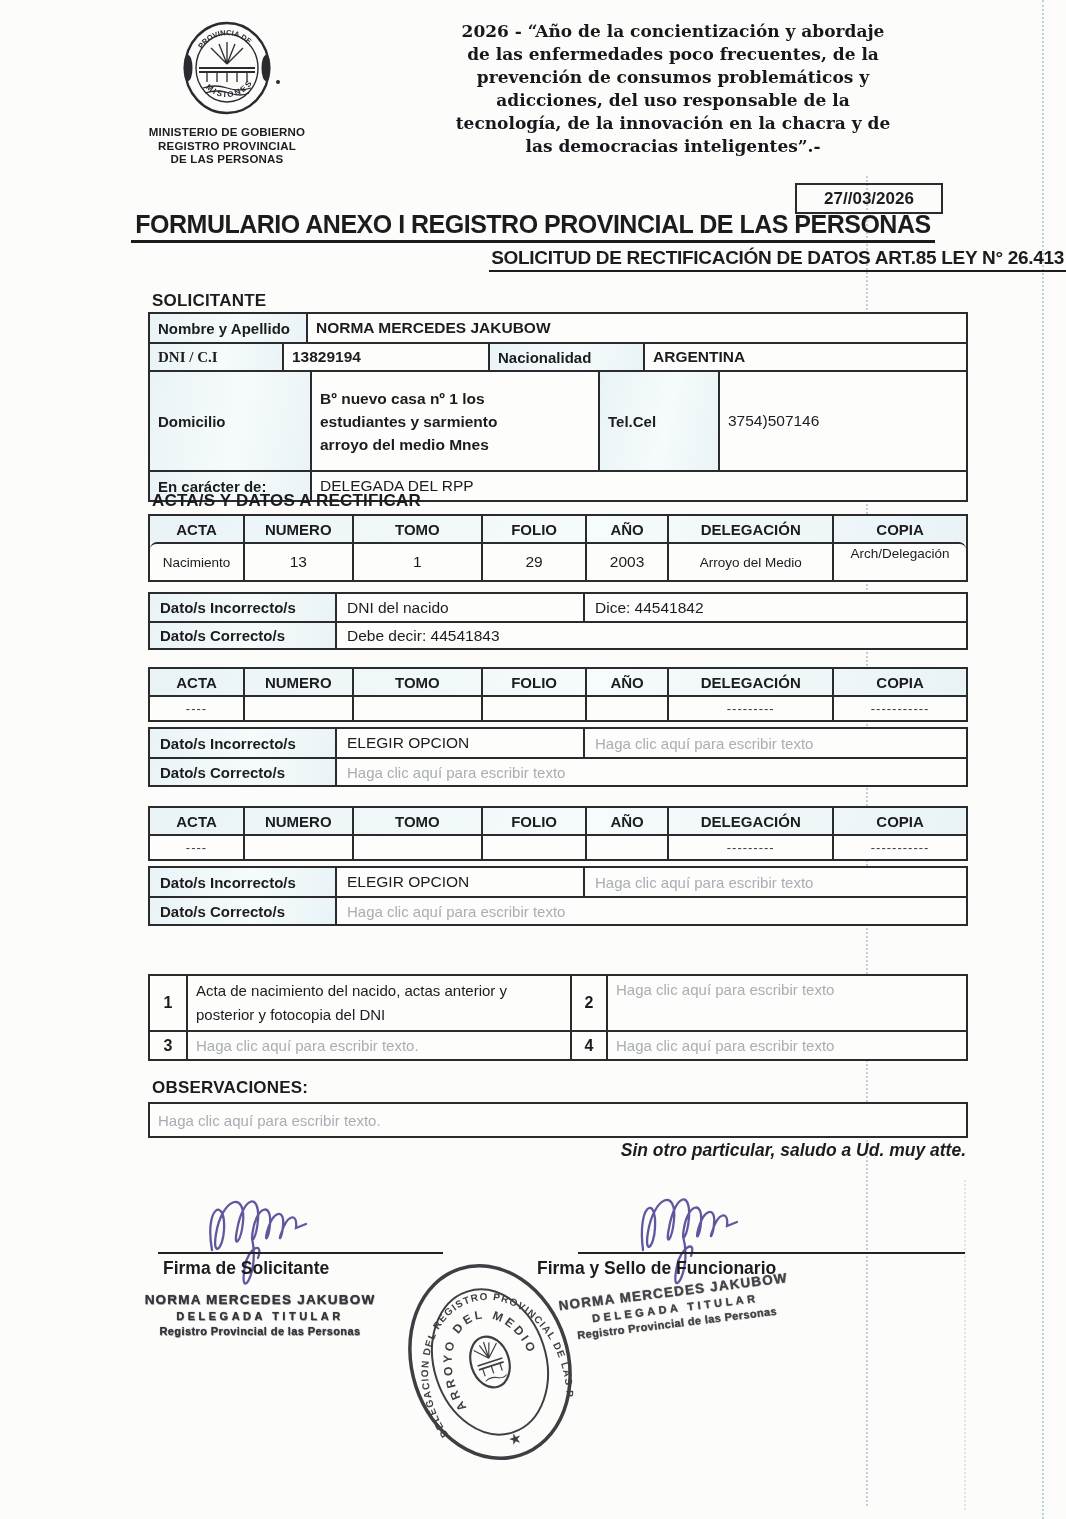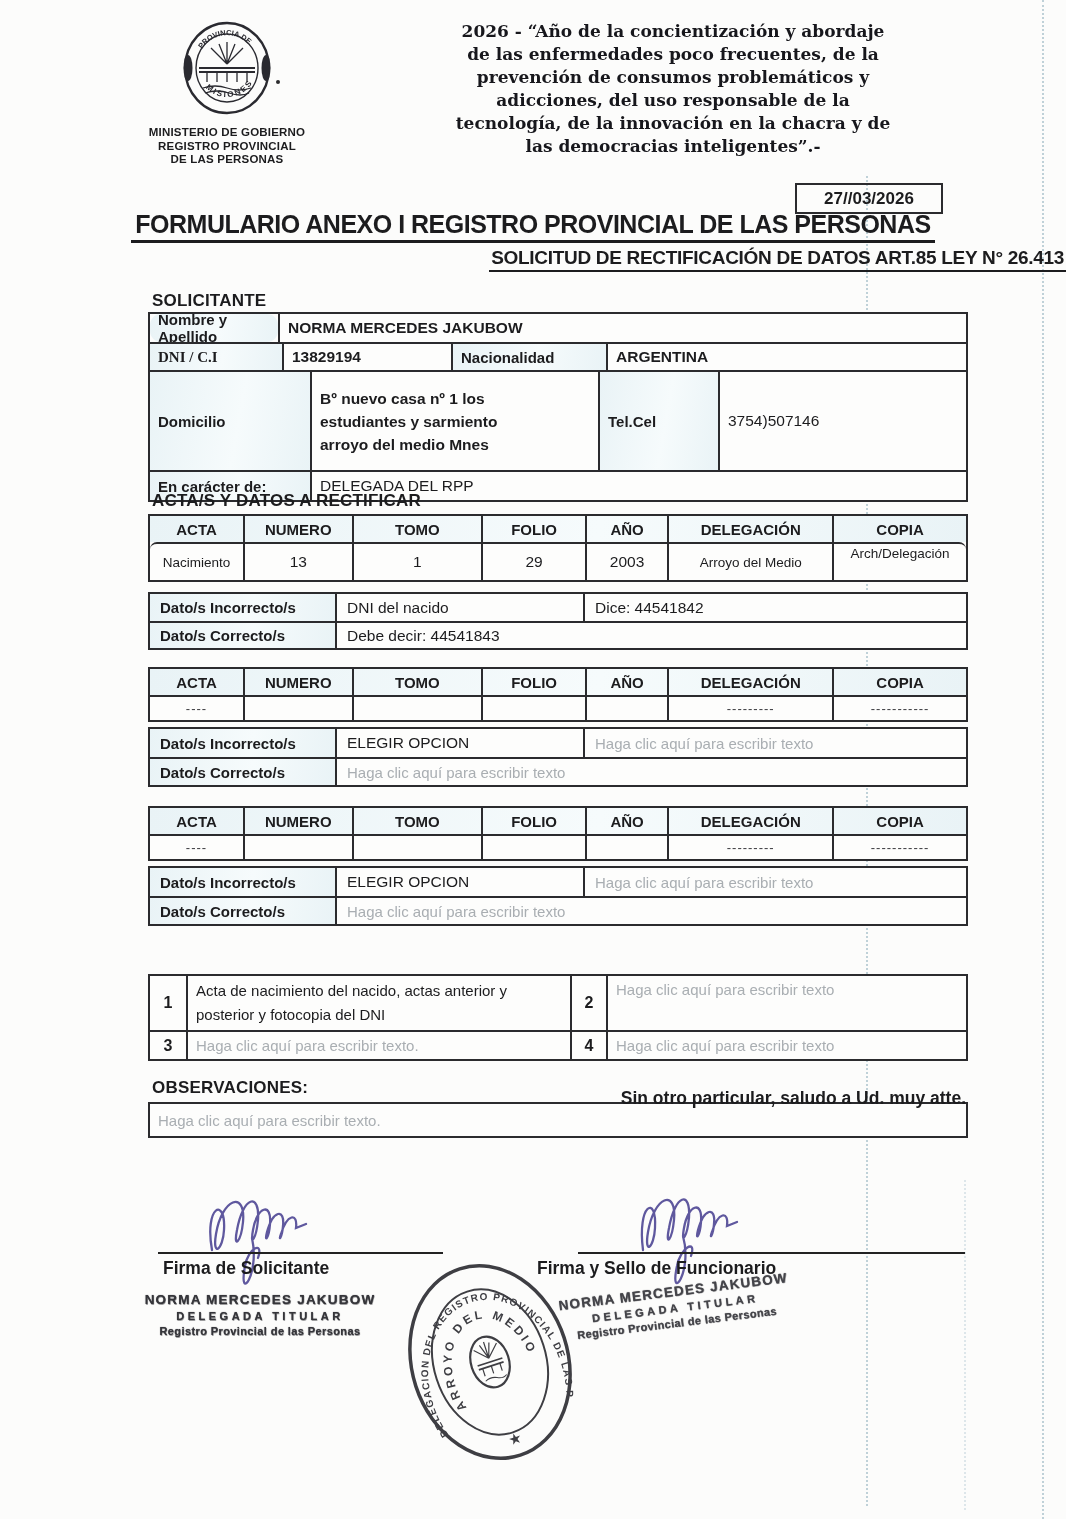--- a/index.html
+++ b/index.html
@@ -123,26 +123,26 @@
     <span class="title">FORMULARIO ANEXO I REGISTRO PROVINCIAL DE LAS PERSONAS</span>
   </div>
   <div class="abs subtitle-wrap">
     <span class="subtitle">SOLICITUD DE RECTIFICACIÓN DE DATOS ART.85 LEY N° 26.413</span>
   </div>
 
   <div class="abs h-sec" style="left:152px;top:291px;">SOLICITANTE</div>
 
   <div class="tbl" style="top:312px;">
     <div class="trow" style="height:28px;">
-      <div class="tc lbl tint" style="width:128px;border-radius:11px;">Nombre y Apellido</div>
+      <div class="tc lbl tint" style="width:156px;">Nombre y Apellido</div>
       <div class="tc val-b" style="flex:1;">NORMA MERCEDES JAKUBOW</div>
     </div>
     <div class="trow" style="height:28px;">
       <div class="tc lbl tint" style="width:132px;font-family:Liberation Serif, serif;">DNI / C.I</div>
-      <div class="tc val-b" style="width:169px;">13829194</div>
+      <div class="tc val-b" style="width:206px;">13829194</div>
       <div class="tc lbl tint" style="width:155px;">Nacionalidad</div>
       <div class="tc val-b" style="flex:1;">ARGENTINA</div>
     </div>
     <div class="trow" style="height:100px;">
       <div class="tc lbl tint" style="width:160px;">Domicilio</div>
       <div class="tc val-b pre" style="width:288px;">Bº nuevo casa nº 1 los
 estudiantes y sarmiento
 arroyo del medio Mnes</div>
       <div class="tc lbl tint" style="width:120px;">Tel.Cel</div>
       <div class="tc val" style="flex:1;">3754)507146</div>
@@ -268,21 +268,21 @@
       <div class="tc anum">4</div>
       <div class="tc atext2 ph">Haga clic aquí para escribir texto</div>
     </div>
   </div>
 
   <div class="abs h-sec" style="left:152px;top:1078px;">OBSERVACIONES:</div>
   <div class="tbl" style="top:1102px;height:36px;">
     <div class="tc ph" style="height:100%;">Haga clic aquí para escribir texto.</div>
   </div>
 
-  <div class="abs closing" style="right:100px;top:1088px;">Sin otro particular, saludo a Ud. muy atte.</div>
+  <div class="abs closing" style="right:100px;top:1140px;font-style:italic;">Sin otro particular, saludo a Ud. muy atte.</div>
 
   <svg class="sig-svg" style="left:190px;top:1178px;" width="230" height="140" viewBox="0 0 230 140">
     <g stroke="#4a4292" stroke-width="2.3" fill="none" stroke-linecap="round" opacity=".88">
       <path d="M22,72 C14,28 36,18 34,52 C33,72 22,80 26,56 C32,20 56,12 53,44 C51,64 43,72 47,52 C53,18 70,14 68,42 C66,62 60,68 63,52 C67,28 82,24 80,46 C79,60 74,66 77,54 C83,32 95,30 93,48 C92,60 88,64 91,56 C97,36 108,34 106,50 L116,46"></path>
       <path d="M62,60 C70,96 48,126 55,88 C58,70 74,62 68,80"></path>
     </g>
   </svg>
   <svg class="sig-svg" style="left:625px;top:1172px;" width="210" height="150" viewBox="0 0 210 150">
     <g stroke="#4a4292" stroke-width="2.3" fill="none" stroke-linecap="round" opacity=".88">
       <path d="M18,78 C12,32 32,22 30,56 C29,76 19,84 23,60 C29,24 52,16 49,48 C47,68 40,76 44,56 C50,22 66,18 64,46 C62,66 56,72 59,56 C63,32 78,28 76,50 C75,64 70,70 73,58 C79,36 91,34 89,52 C88,64 84,68 87,60 C93,40 104,38 102,54 L112,50"></path>

